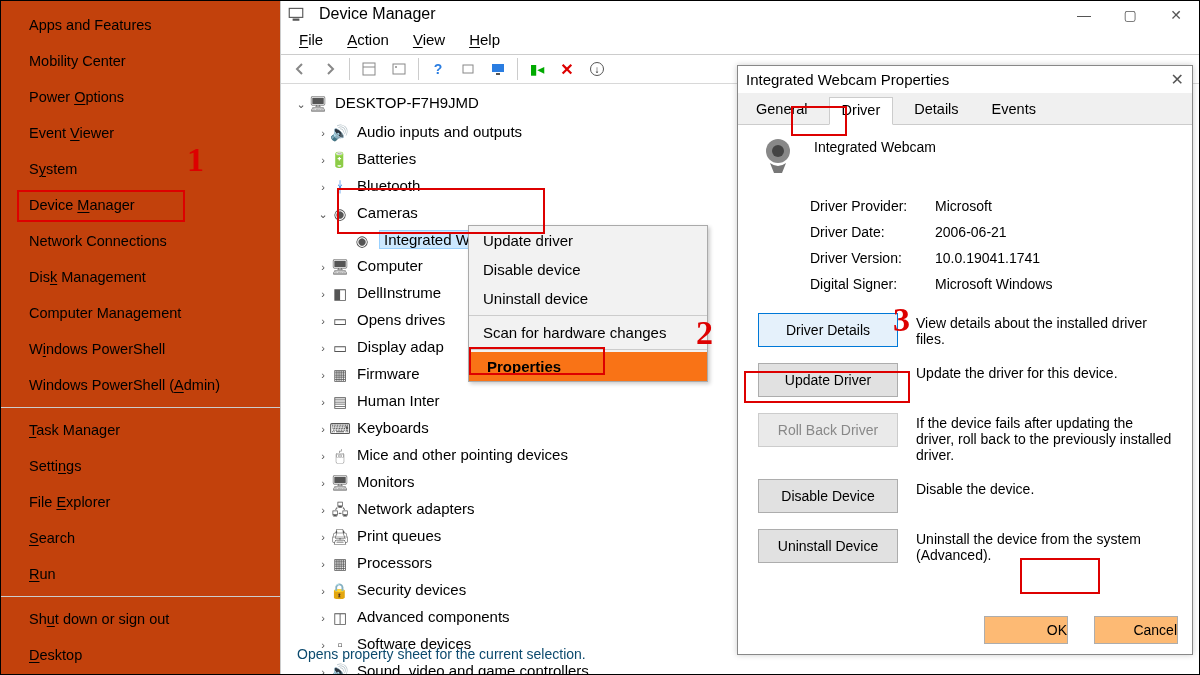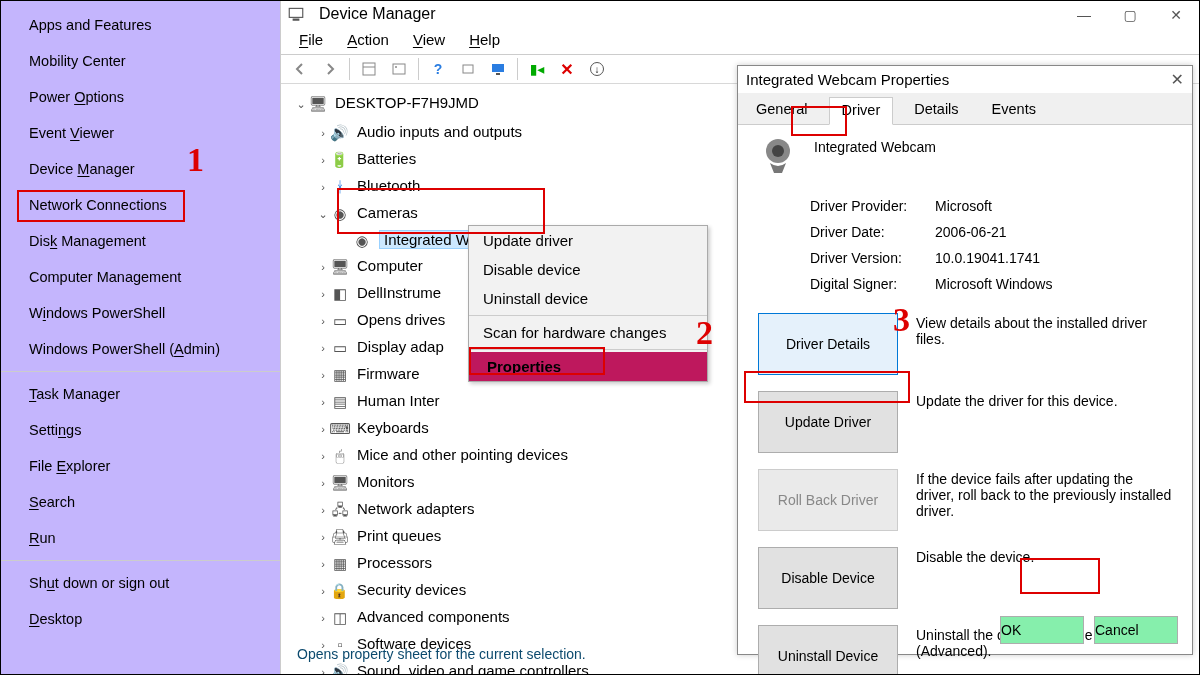--- a/index.html
+++ b/index.html
@@ -1,19 +1,19 @@
 <!DOCTYPE html>
 <html><head>
 <meta charset="utf-8">
 <style>
   * { box-sizing: border-box; margin: 0; padding: 0; font-family: "Segoe UI", Tahoma, sans-serif; }
   body { width: 1200px; height: 675px; background: #fff; position: relative; overflow: hidden; font-size: 14px; color: #000; border: 1px solid #000;}
   
   
-  .winx-menu { position: absolute; left: 0; top: 0; width: 280px; height: 100%; background: #c4b5fd; border-right: 1px solid #ccc; padding: 6px 0; }
+  .winx-menu { position: absolute; left: 0; top: 0; width: 280px; height: 100%; background: #c2410c; border-right: 1px solid #ccc; padding: 6px 0; }
   .winx-item { padding: 10px 28px; cursor: default; font-size: 14.5px; }
   .winx-sep { border-top: 1px solid #ccc; margin: 4px 0; }
   .annot-num { position: absolute; color: #d00; font-size: 34px; font-weight: bold; font-family: "Times New Roman", serif; }
   .annot-box { position: absolute; border: 2px solid #d00; pointer-events: none; }
 
   
   .dm-col { position: absolute; left: 280px; top: 0; right: 0; height: 100%; background: #fff; }
   .dm-title-row { padding: 4px 6px; display: flex; align-items: center; gap: 6px; }
   .dm-title { font-size: 16px; }
   .dm-menubar { display: flex; gap: 24px; padding: 4px 18px 6px; font-size: 15px;}
@@ -22,55 +22,56 @@
   .tb-btn { width: 26px; height: 24px; display: flex; align-items: center; justify-content: center; border: 1px solid transparent; }
   .tree { padding: 6px 14px; font-size: 15px; line-height: 26px; }
   .tree-root { font-size: 15px; margin-bottom:2px; }
   .chev { display:inline-block; width: 12px; text-align: center; color:#555; font-size:11px; margin-right:2px; }
   .node { padding-left: 22px; }
   .node-child { padding-left: 58px; }
   .node-child .sel { background: #cce8ff; border:1px solid #99d1ff; padding: 0 4px;}
   .dev-ico { width: 18px; height: 18px; display: inline-flex; vertical-align: middle; margin-right: 8px; color:#555; align-items:center; justify-content:center;}
   .ctx-menu { position: absolute; background: #f2f2f2; border: 1px solid #aaa; box-shadow: 2px 2px 4px rgba(0,0,0,0.2); font-size: 15px; width: 240px; }
   .ctx-item { padding: 6px 14px; }
-  .ctx-item.sel { background: #be185d; font-weight: bold; padding-left: 18px;}
+  .ctx-item.sel { background: #f97316; font-weight: bold; padding-left: 18px;}
   .ctx-sep { border-top: 1px solid #ccc; margin: 2px 0; }
   .status-bar { position: absolute; bottom: 8px; left: 280px; right: 0; padding: 4px 16px; color: #0c4a6e; font-size: 14px; }
 
   
   .props { position: absolute; right: 6px; top: 64px; width: 456px; height: 590px; background: #fff; border: 1px solid #888; box-shadow: 0 0 6px rgba(0,0,0,0.2); }
   .props-title-row { display: flex; align-items: center; padding: 4px 8px; }
   .props-title { flex: 1; font-size: 15px; }
   .tabs { display: flex; background: #f0f0f0; border-bottom: 1px solid #ccc; padding: 4px 6px 0; gap: 9px; font-size: 14.5px;}
   .tab { padding: 4px 12px 6px; cursor: default; }
   .tab.active { background: #fff; border: 1px solid #ccc; border-bottom: 1px solid #fff; margin-bottom:-1px;}
   .props-body { padding: 10px 20px; font-size: 14px; }
   .dev-hdr { display: flex; align-items: flex-start; gap: 16px; margin-bottom: 18px; }
   .dev-big-ico { width: 40px; height: 40px; }
   .info-row { display: flex; padding: 5px 0; }
   .info-lbl { width: 125px; }
   .drv-row { display: flex; align-items: flex-start; padding: 8px 0;}
-  .drv-btn { width: 140px; padding: 22px 0; background: #e1e1e1; border: 1px solid #adadad; text-align: center; font-size: 14px;}
+  .drv-btn { width: 140px; padding: 8px 0; background: #e1e1e1; border: 1px solid #adadad; text-align: center; font-size: 14px;}
   .drv-btn.primary { background:#e5f1fb; border:1px solid #0078d7;}
   .drv-btn.disabled { color:#888; border:1px solid #ccc; background:#eaeaea;}
   .drv-desc { flex: 1; padding: 2px 0 0 18px; font-size: 14px;}
   .dlg-btns { position: absolute; bottom: 10px; right: 14px; display: flex; gap: 10px; }
-  .dlg-btn { width: 84px; padding: 5px 0; background: #86efac; border: 1px solid #adadad; text-align: left; }
+  .dlg-btn { width: 84px; padding: 5px 0; background: #fdba74; border: 1px solid #adadad; text-align: right; margin-left: 16px; }
   .dm-win-ctrls { position:absolute; top:0; right:0; display:flex;}
   .wc { width: 46px; height:28px; display:flex; align-items:center; justify-content:center; font-size:14px; color:#555;}
   .u { text-decoration: underline; text-decoration-thickness: 1px; text-underline-offset: 2px;}
 </style>
 </head>
 <body>
 
 <div class="winx-menu">
   <div class="winx-item"><span>Apps and Features</span></div>
   <div class="winx-item"><span>Mobility Center</span></div>
   <div class="winx-item">Power <span class="u">O</span>ptions</div>
   <div class="winx-item">Event <span class="u">V</span>iewer</div>
+  <div class="winx-item">S<span class="u">y</span>stem</div>
   <div class="winx-item">Device <span class="u">M</span>anager</div>
   <div class="winx-item"><span>Network Connections</span></div>
   <div class="winx-item">Dis<span class="u">k</span> Management</div>
   <div class="winx-item"><span>Computer Management</span></div>
   <div class="winx-item">W<span class="u">i</span>ndows PowerShell</div>
   <div class="winx-item">Windows PowerShell (<span class="u">A</span>dmin)</div>
   <div class="winx-sep"></div>
   <div class="winx-item"><span class="u">T</span>ask Manager</div>
   <div class="winx-item">Setti<span class="u">n</span>gs</div>
   <div class="winx-item">File <span class="u">E</span>xplorer</div>

